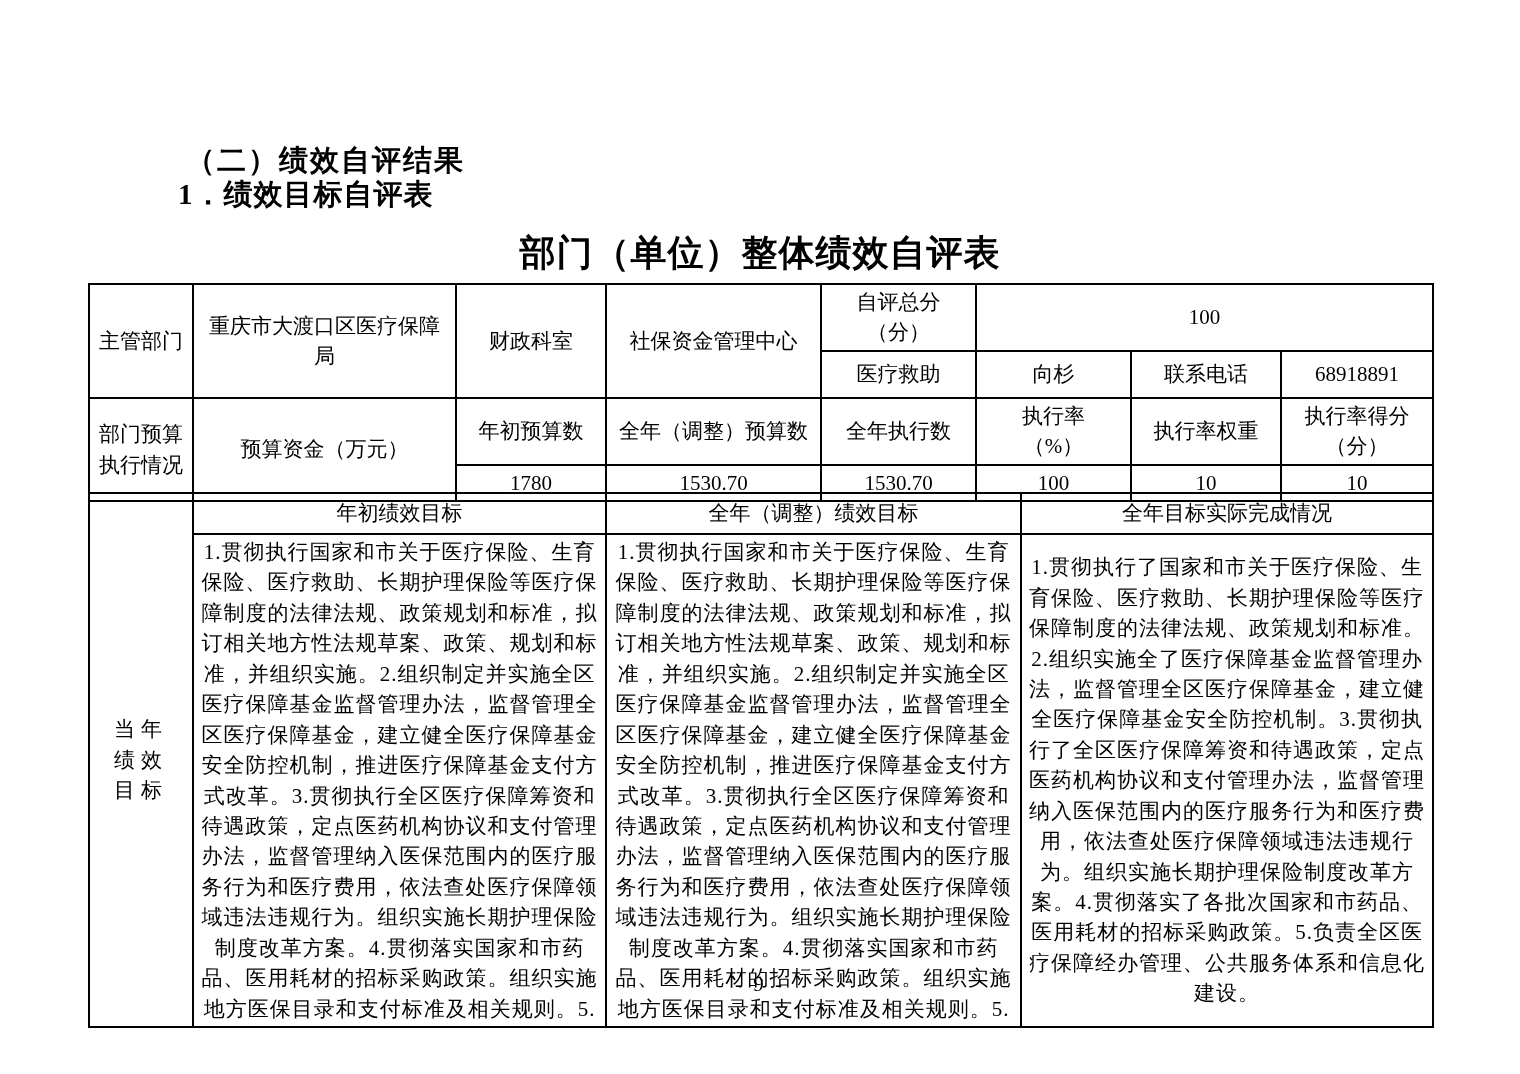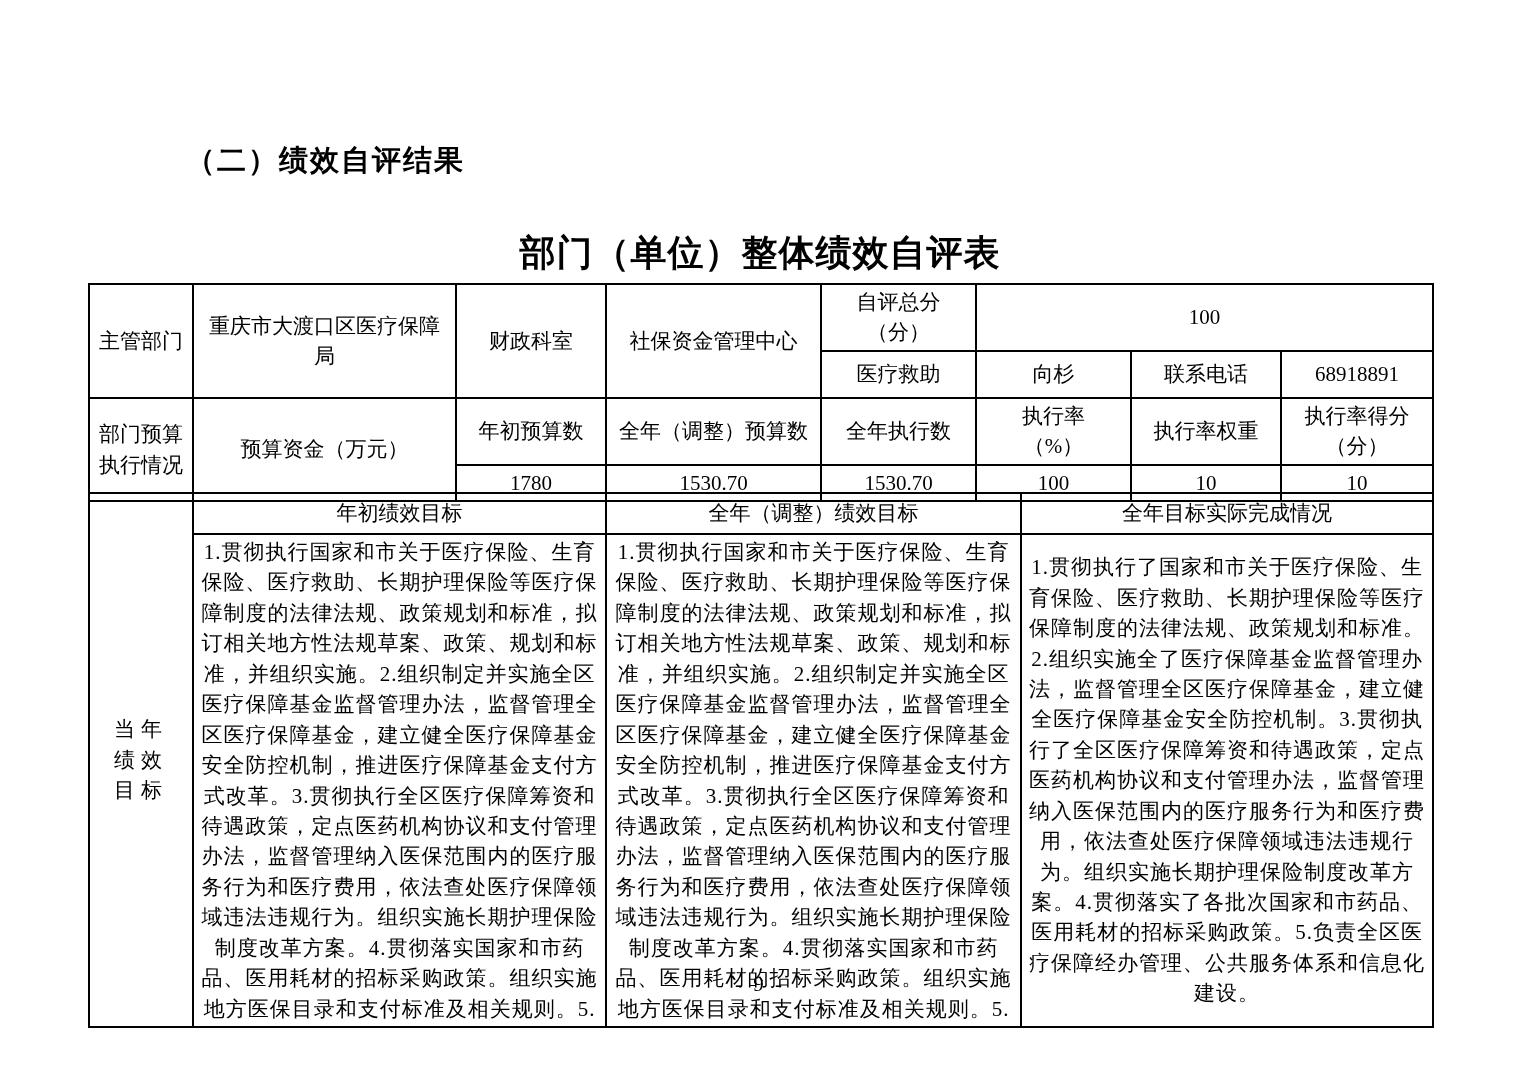--- a/index.html
+++ b/index.html
@@ -90,20 +90,21 @@
     font-size: 21px;
     letter-spacing: 3px;
   }
 </style>
 </head>
 <body>
 
 <div class="page">
 
   <div class="h1">（二）绩效自评结果</div>
+  <div class="h2">1．绩效目标自评表</div>
   <div class="tbl-title">部门（单位）整体绩效自评表</div>
 
   <table class="tbl tblA">
     <colgroup>
       <col style="width:104px">
         <col style="width:263px">
         <col style="width:150px">
         <col style="width:215px">
       <col style="width:155px">
         <col style="width:155px">

